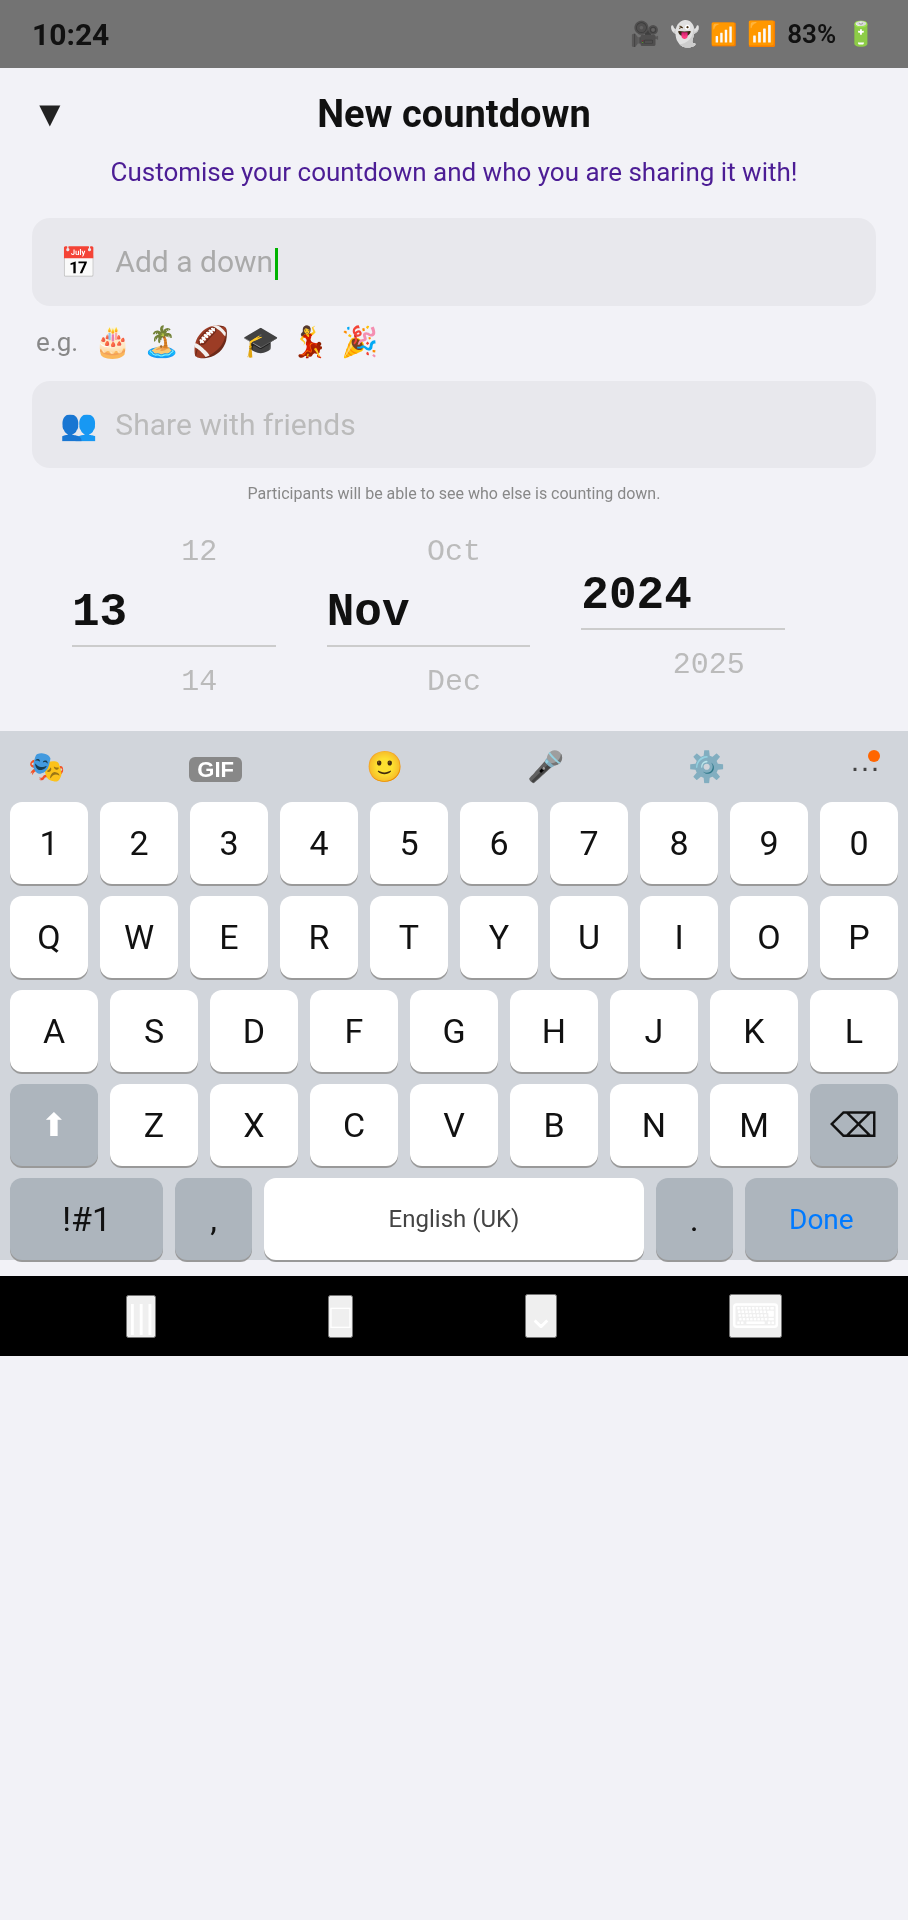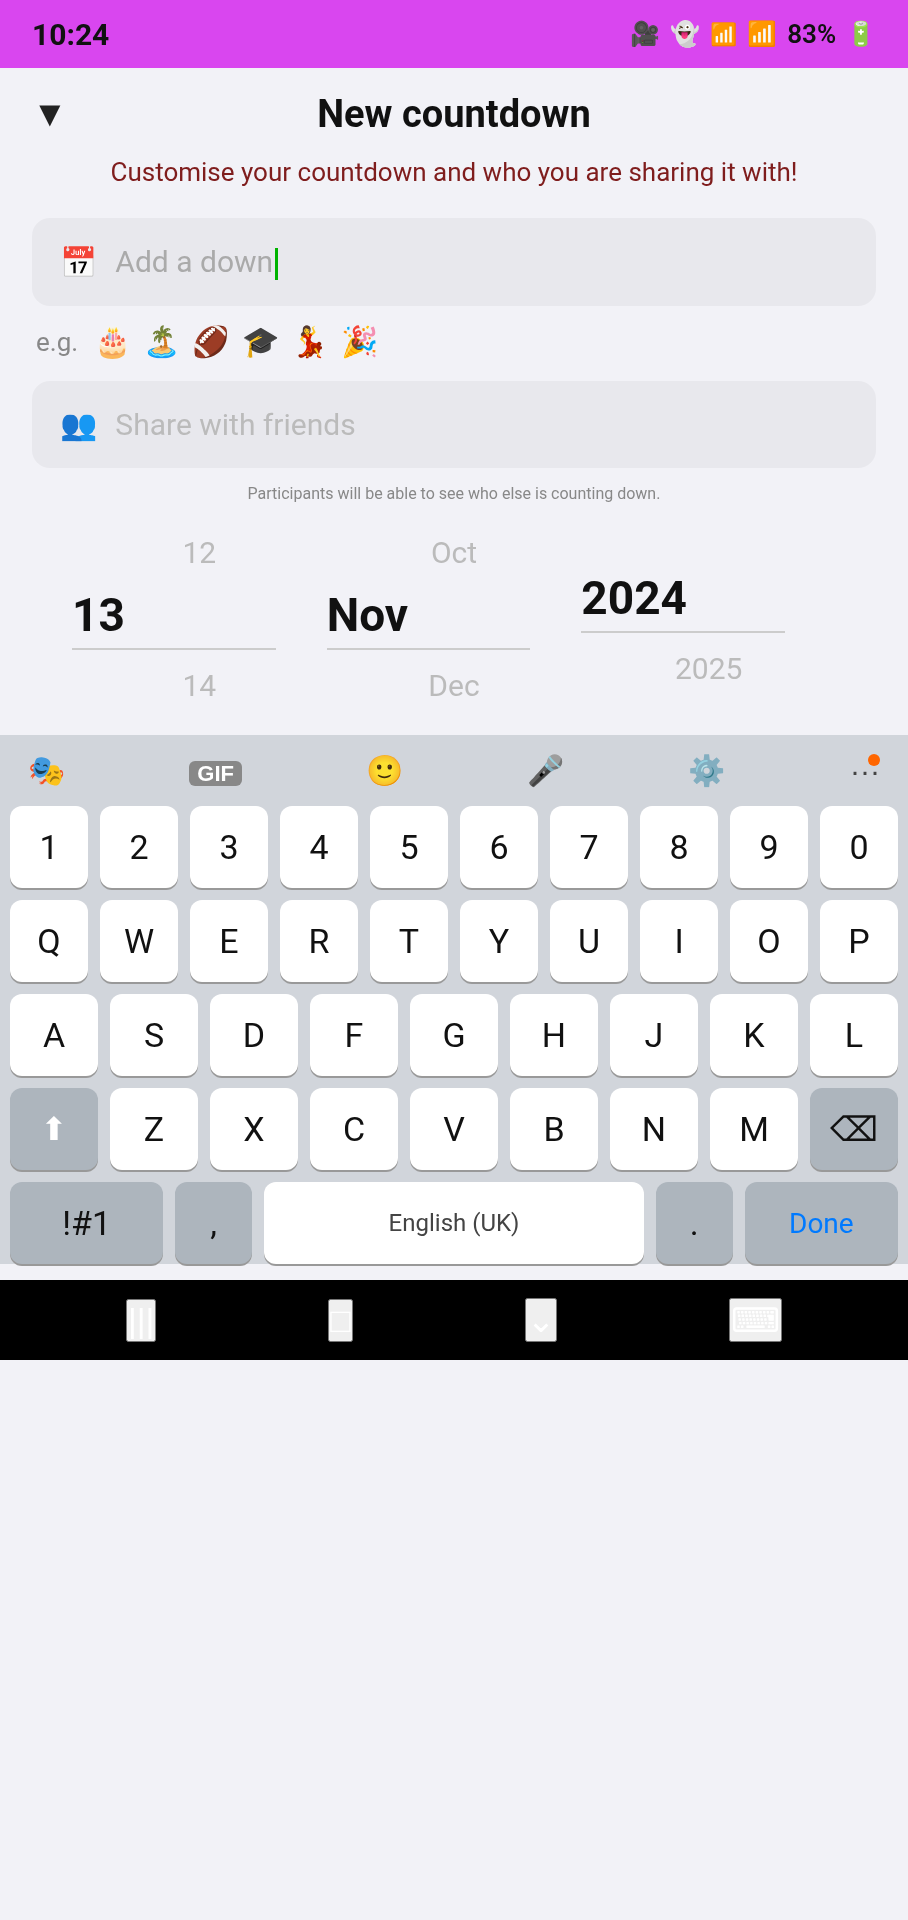--- a/index.html
+++ b/index.html
@@ -7,21 +7,21 @@
     body {
       width: 908px;
       min-height: 1920px;
       font-family: -apple-system, BlinkMacSystemFont, 'Segoe UI', Roboto, sans-serif;
       background: #f2f2f7;
       overflow-x: hidden;
     }
 
     
     .status-bar {
-      background: #d946ef;
+      background: #737373;
       height: 68px;
       display: flex;
       align-items: center;
       justify-content: space-between;
       padding: 0 32px;
     }
     .status-time {
       font-size: 30px;
       font-weight: 700;
       color: #111;
@@ -60,21 +60,21 @@
     .header-title {
       font-size: 38px;
       font-weight: 700;
       color: #111;
       text-align: left;
     }
 
     .subtitle {
       text-align: center;
       font-size: 26px;
-      color: #7f1d1d;
+      color: #4c1d95;
       margin-bottom: 28px;
       line-height: 1.4;
     }
 
     
     .input-field {
       background: #e8e8ed;
       border-radius: 18px;
       padding: 26px 28px;
       display: flex;
@@ -144,20 +144,21 @@
     }
 
     
     .date-picker {
       display: flex;
       justify-content: center;
       align-items: center;
       gap: 0;
       margin-bottom: 32px;
       padding: 0 40px;
+      font-family: Liberation Mono, monospace;
     }
     .date-col {
       flex: 1;
       display: flex;
       flex-direction: column;
       align-items: center;
     }
     .date-prev {
       font-size: 30px;
       color: #bbb;

